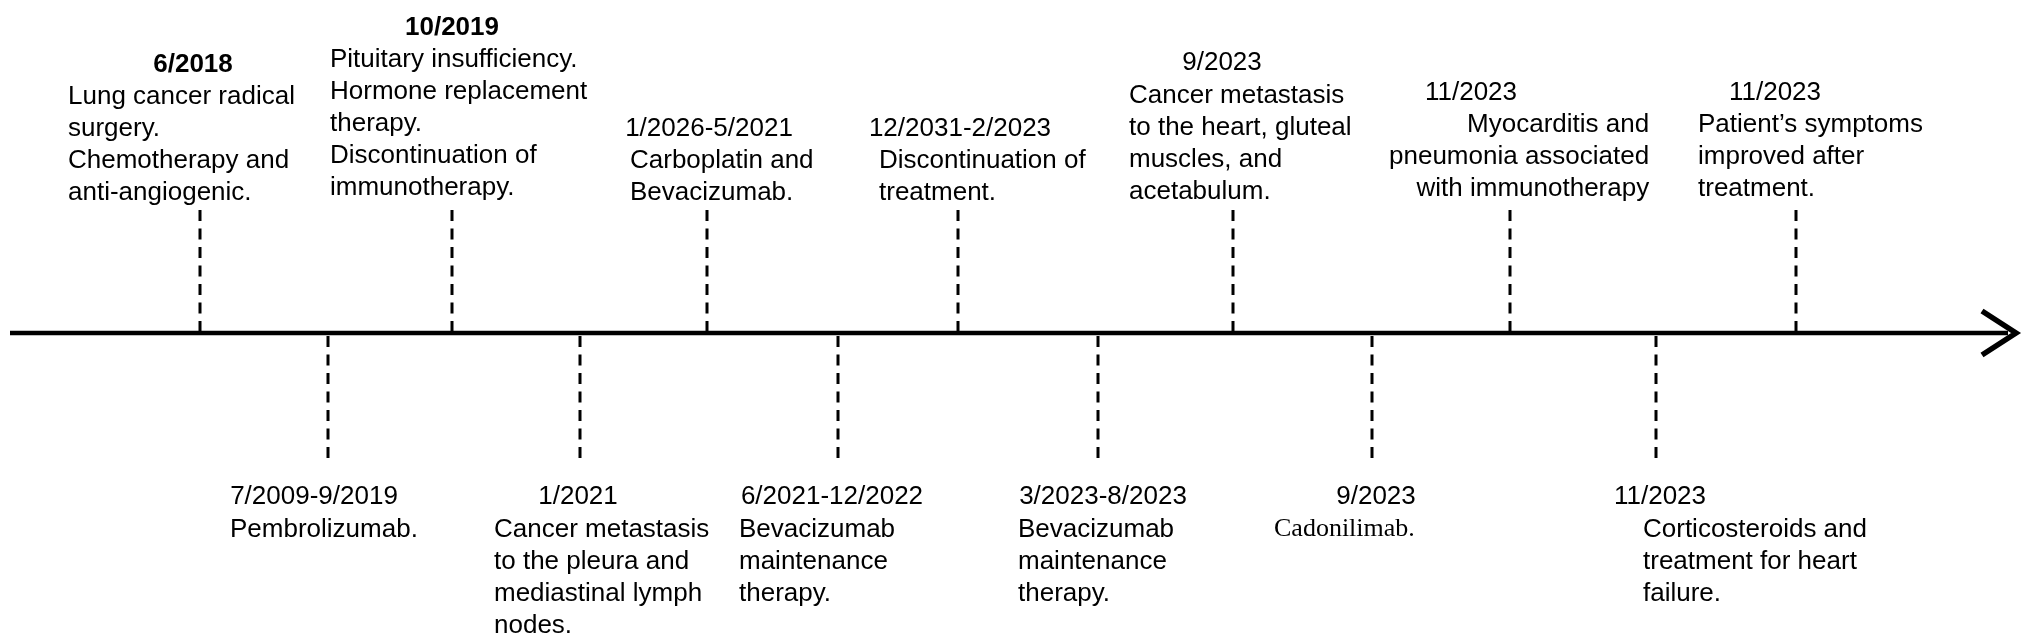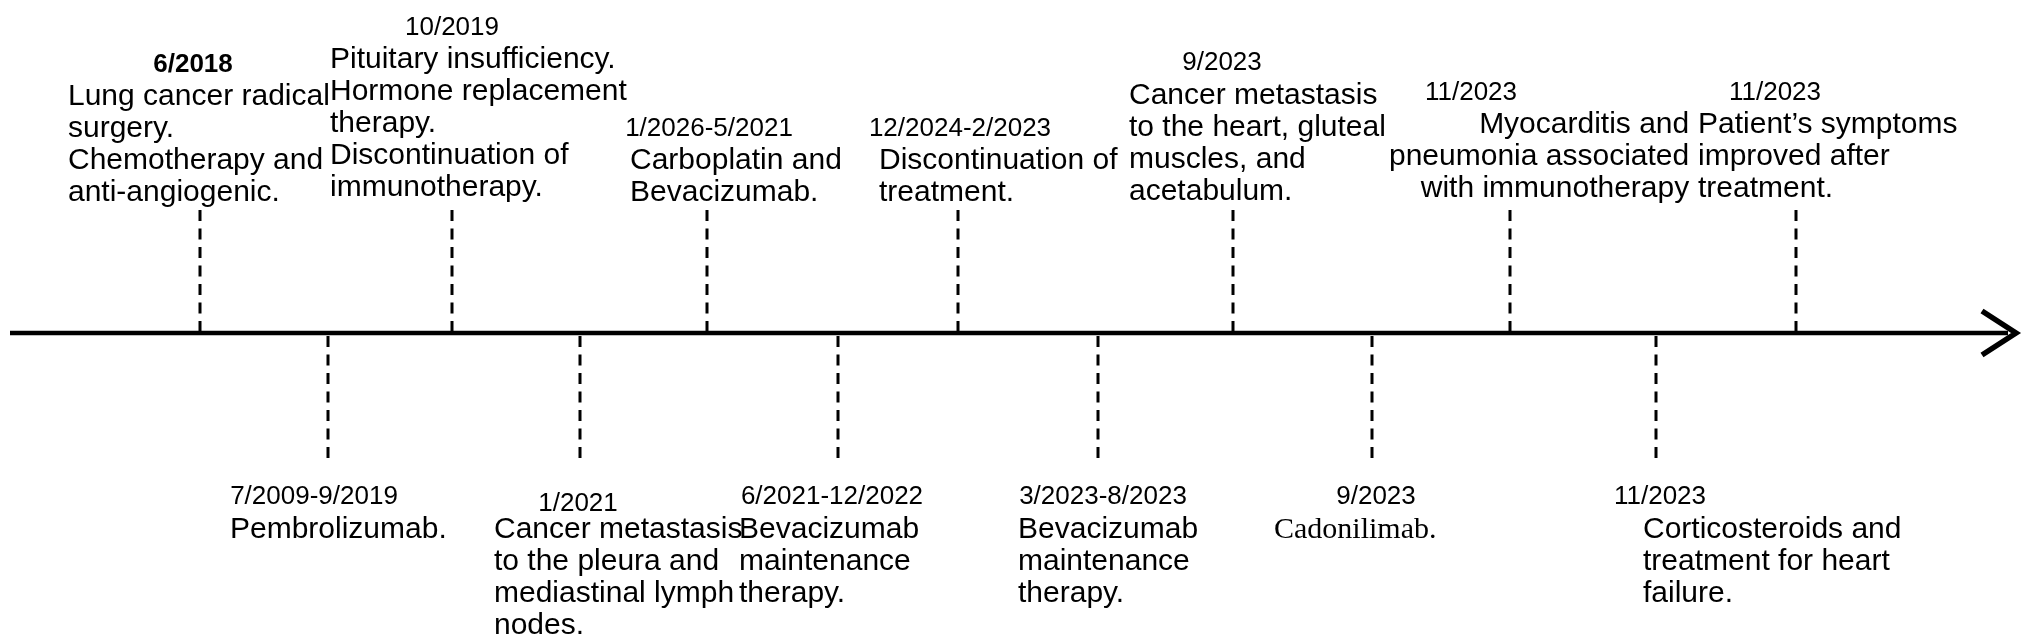--- a/index.html
+++ b/index.html
@@ -29,21 +29,21 @@
     position: absolute;
     transform: translateX(-50%);
     white-space: nowrap;
     font-size: 26px;
     line-height: 32px;
     color: #000000;
   }
   .event-desc {
     position: absolute;
     white-space: pre-line;
-    font-size: 30px;
+    font-size: 26px;
     line-height: 32px;
     color: #000000;
   }
 </style>
 </head>
 <body>
 
 <div id="stage">
 
   <svg id="axis-svg" viewBox="0 0 2032 637" xmlns="http://www.w3.org/2000/svg">
@@ -68,34 +68,34 @@
   </svg>
 
   <div>
     <div class="event-date" style="left:193px; top:47px;font-weight:bold;">6/2018</div>
     <div class="event-desc" style="left:68px; top:79px;">Lung cancer radical
 surgery.
 Chemotherapy and
 anti-angiogenic.</div>
   </div>
   <div>
-    <div class="event-date" style="left:452px; top:10px;">10/2019</div>
+    <div class="event-date" style="left:452px; top:10px;font-weight:bold;">10/2019</div>
     <div class="event-desc" style="left:330px; top:42px;">Pituitary insufficiency.
 Hormone replacement
 therapy.
 Discontinuation of
 immunotherapy.</div>
   </div>
   <div>
     <div class="event-date" style="left:709px; top:111px;">1/2026-5/2021</div>
     <div class="event-desc" style="left:630px; top:143px;">Carboplatin and
 Bevacizumab.</div>
   </div>
   <div>
-    <div class="event-date" style="left:960px; top:111px;">12/2024-2/2023</div>
+    <div class="event-date" style="left:960px; top:111px;">12/2031-2/2023</div>
     <div class="event-desc" style="left:879px; top:143px;">Discontinuation of
 treatment.</div>
   </div>
   <div>
     <div class="event-date" style="left:1222px; top:45px;">9/2023</div>
     <div class="event-desc" style="left:1129px; top:78px;">Cancer metastasis
 to the heart, gluteal
 muscles, and
 acetabulum.</div>
   </div>
@@ -110,21 +110,21 @@
     <div class="event-desc" style="left:1698px; top:107px;">Patient’s symptoms
 improved after
 treatment.</div>
   </div>
 
   <div>
     <div class="event-date" style="left:314px; top:479px;">7/2009-9/2019</div>
     <div class="event-desc" style="left:230px; top:512px;text-align:center;">Pembrolizumab.</div>
   </div>
   <div>
-    <div class="event-date" style="left:578px; top:479px;margin-top:7px;">1/2021</div>
+    <div class="event-date" style="left:578px; top:479px;">1/2021</div>
     <div class="event-desc" style="left:494px; top:512px;">Cancer metastasis
 to the pleura and
 mediastinal lymph
 nodes.</div>
   </div>
   <div>
     <div class="event-date" style="left:832px; top:479px;">6/2021-12/2022</div>
     <div class="event-desc" style="left:739px; top:512px;">Bevacizumab
 maintenance
 therapy.</div>

